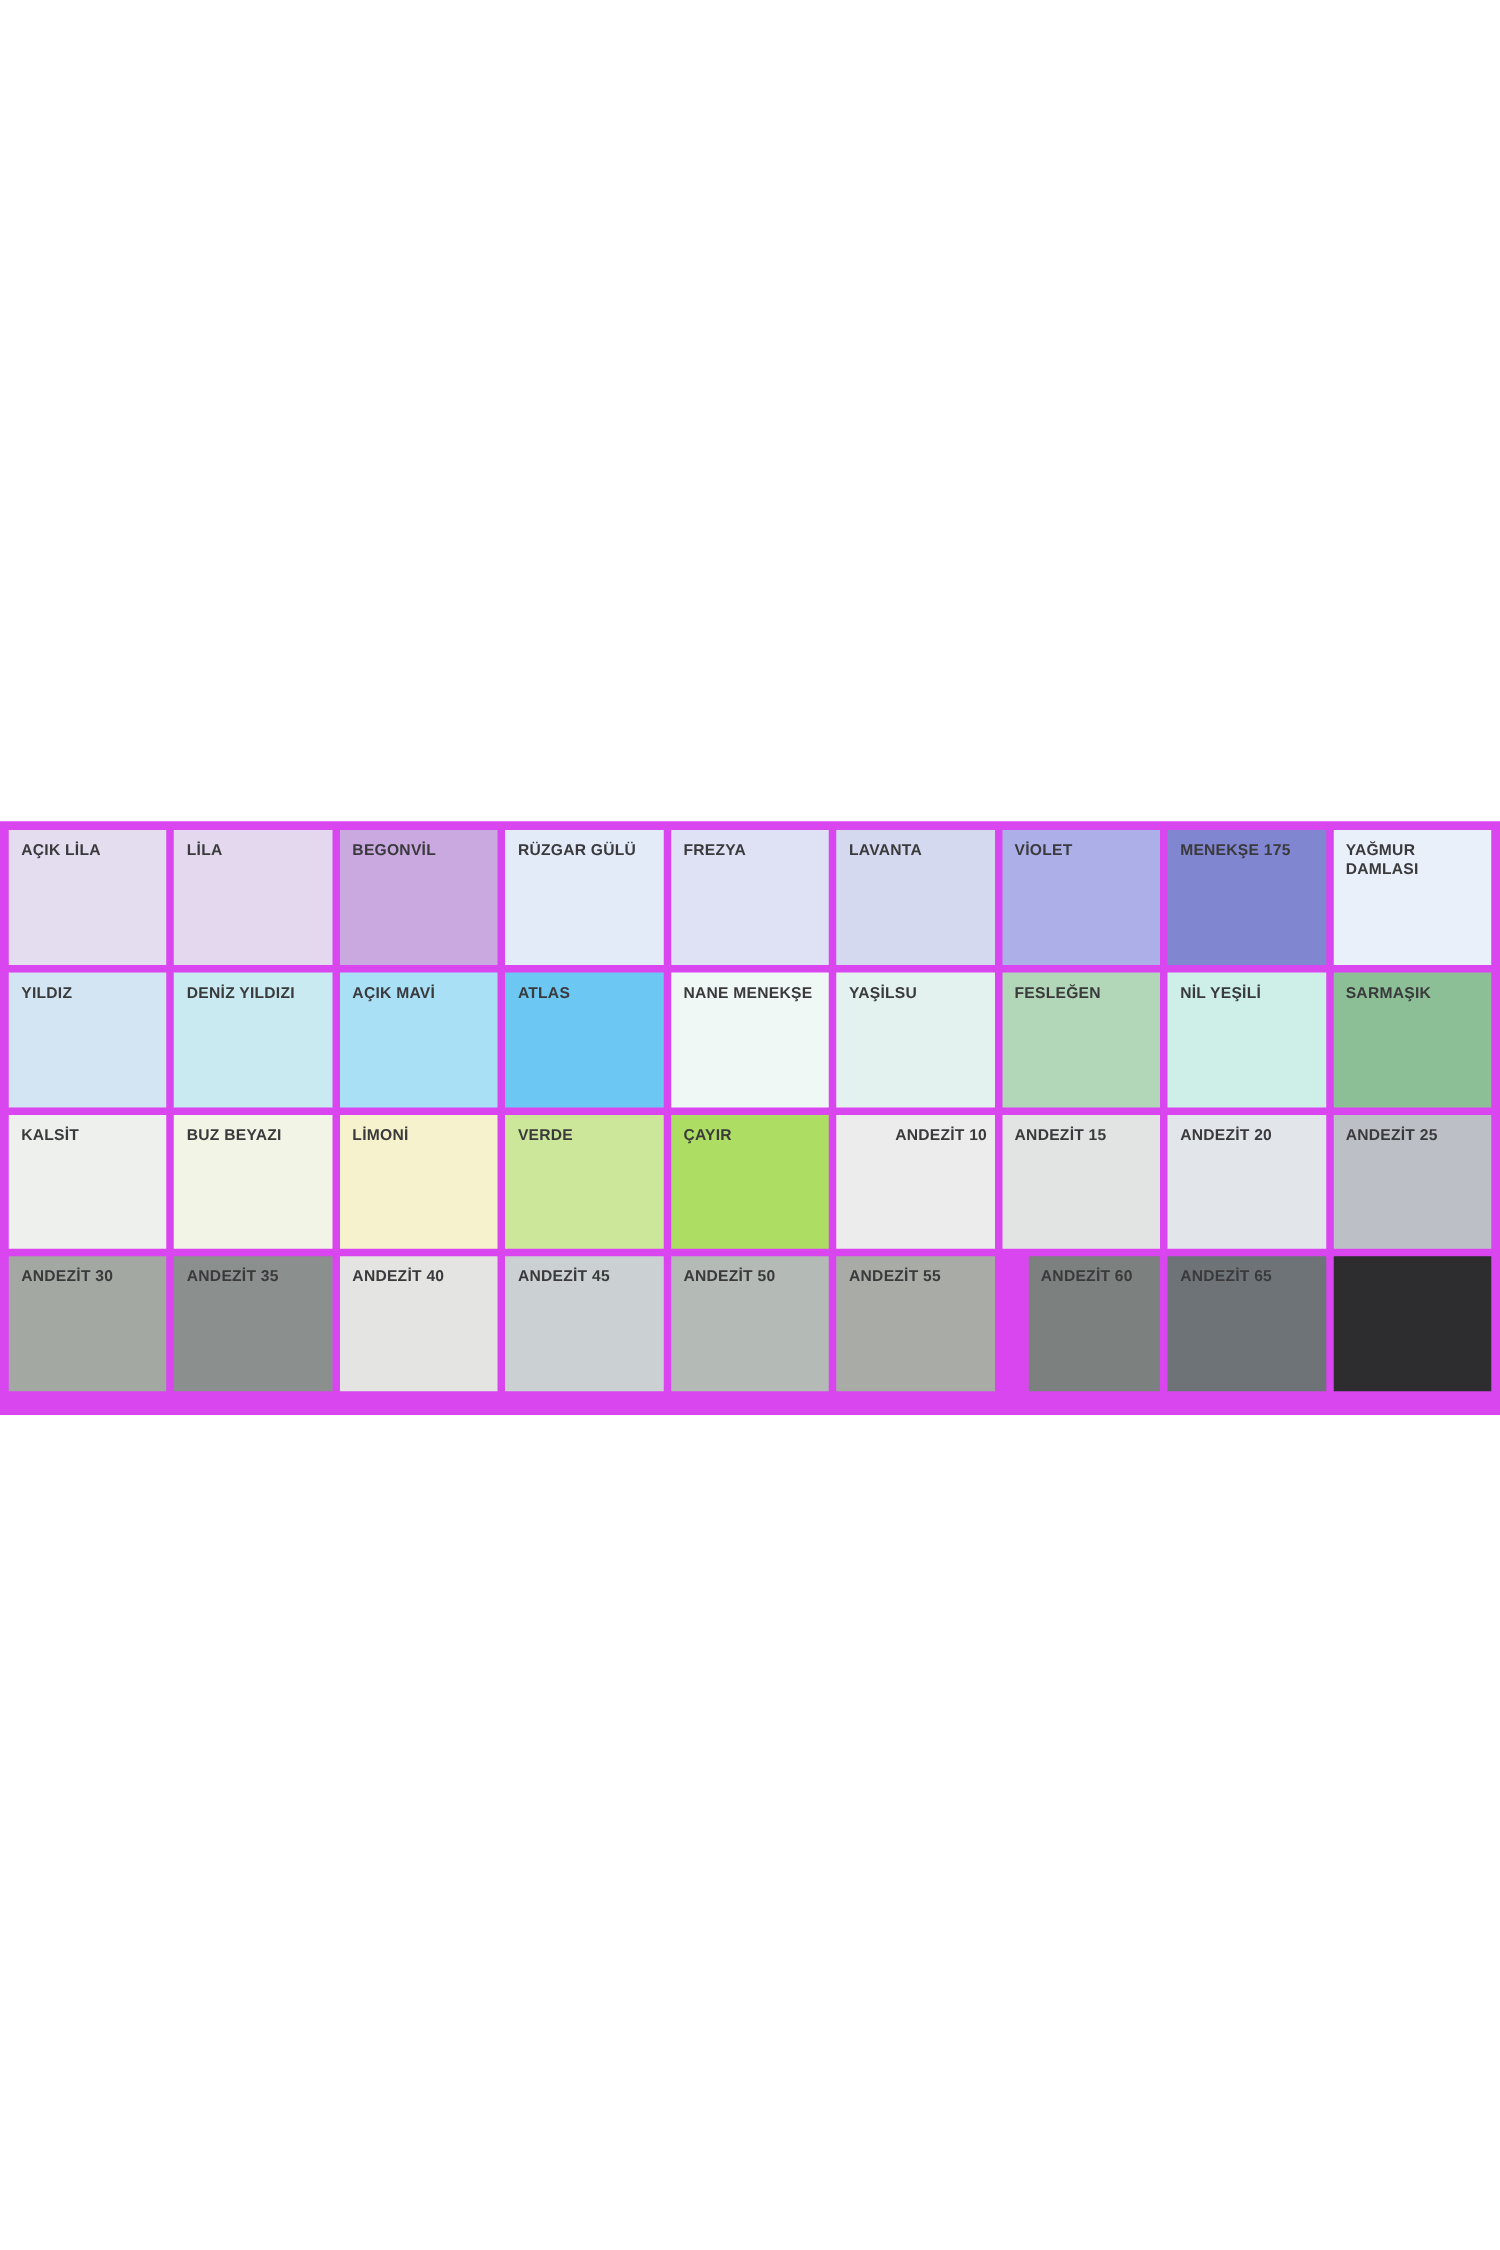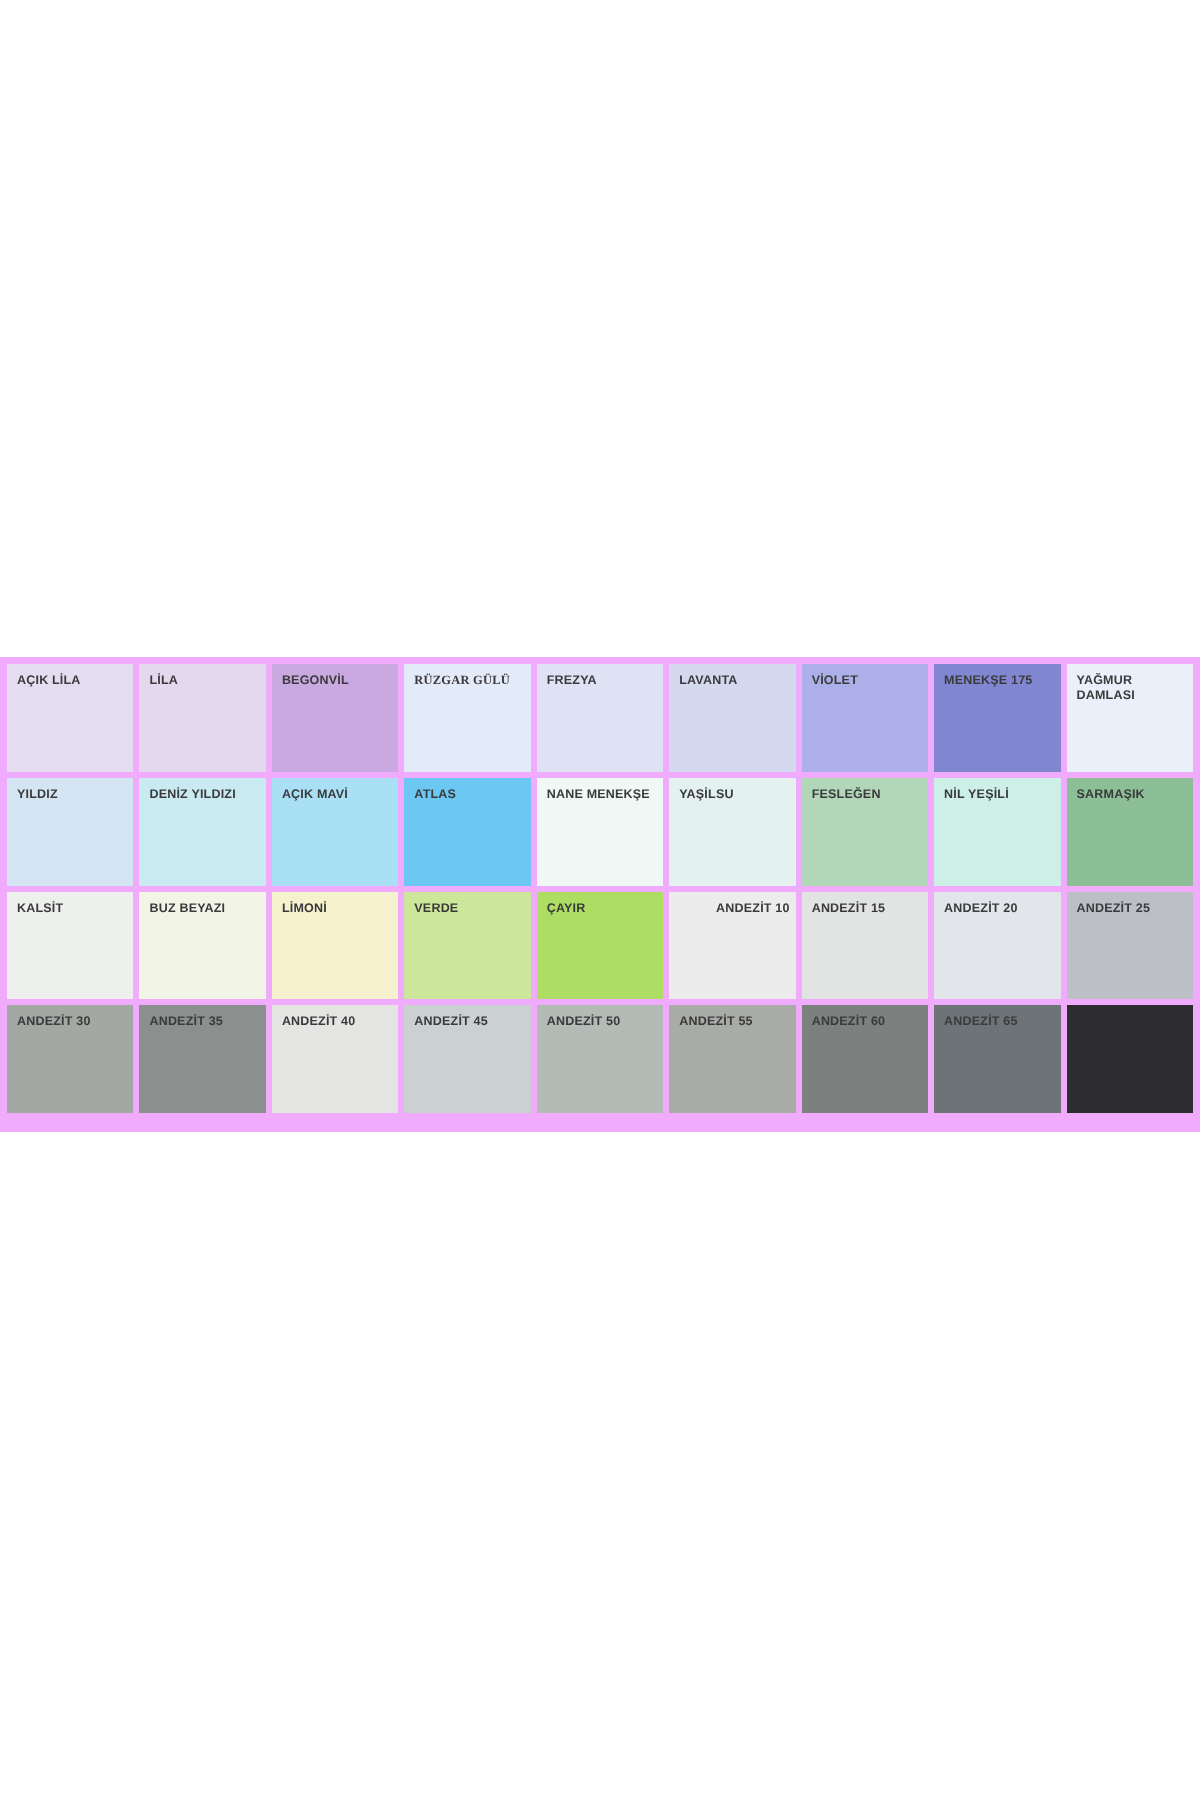--- a/index.html
+++ b/index.html
@@ -16,21 +16,21 @@
     overflow: hidden;
   }
 
   
   #palette-board {
     position: absolute;
     left: 0px;
     top: 657px;
     width: 1200px;
     height: 475px;
-    background: #f0abfc;
+    background: #d946ef;
     box-sizing: border-box;
     padding: 7px 7px 19px 7px;
   }
 
   #swatch-grid {
     width: 100%;
     height: 100%;
     display: grid;
     grid-template-columns: repeat(9, 1fr);
     grid-template-rows: repeat(4, 1fr);
@@ -66,21 +66,21 @@
   <div id="swatch-grid">
       <div class="swatch" style="background: rgb(228, 220, 239);">
         <span class="swatch-label">AÇIK LİLA</span>
       </div>
       <div class="swatch" style="background: rgb(227, 216, 238);">
         <span class="swatch-label">LİLA</span>
       </div>
       <div class="swatch" style="background: rgb(201, 169, 224);">
         <span class="swatch-label">BEGONVİL</span>
       </div>
-      <div class="swatch" style="background: rgb(227, 234, 248); font-family: Liberation Serif, serif;">
+      <div class="swatch" style="background: rgb(227, 234, 248);">
         <span class="swatch-label">RÜZGAR GÜLÜ</span>
       </div>
       <div class="swatch" style="background: rgb(223, 226, 245);">
         <span class="swatch-label">FREZYA</span>
       </div>
       <div class="swatch" style="background: rgb(213, 217, 240);">
         <span class="swatch-label">LAVANTA</span>
       </div>
       <div class="swatch" style="background: rgb(173, 176, 232);">
         <span class="swatch-label">VİOLET</span>
@@ -157,21 +157,21 @@
       </div>
       <div class="swatch" style="background: rgb(203, 208, 210);">
         <span class="swatch-label">ANDEZİT 45</span>
       </div>
       <div class="swatch" style="background: rgb(180, 186, 181);">
         <span class="swatch-label">ANDEZİT 50</span>
       </div>
       <div class="swatch" style="background: rgb(169, 172, 166);">
         <span class="swatch-label">ANDEZİT 55</span>
       </div>
-      <div class="swatch" style="background: rgb(124, 128, 126);">
+      <div class="swatch" style="background: rgb(124, 128, 126); margin-left: 21px;">
         <span class="swatch-label">ANDEZİT 60</span>
       </div>
       <div class="swatch" style="background: rgb(110, 115, 119);">
         <span class="swatch-label">ANDEZİT 65</span>
       </div>
       <div class="swatch is-empty" style="background: rgb(45, 44, 46);"></div>
     </div>
 </div>
 
 </body></html>

